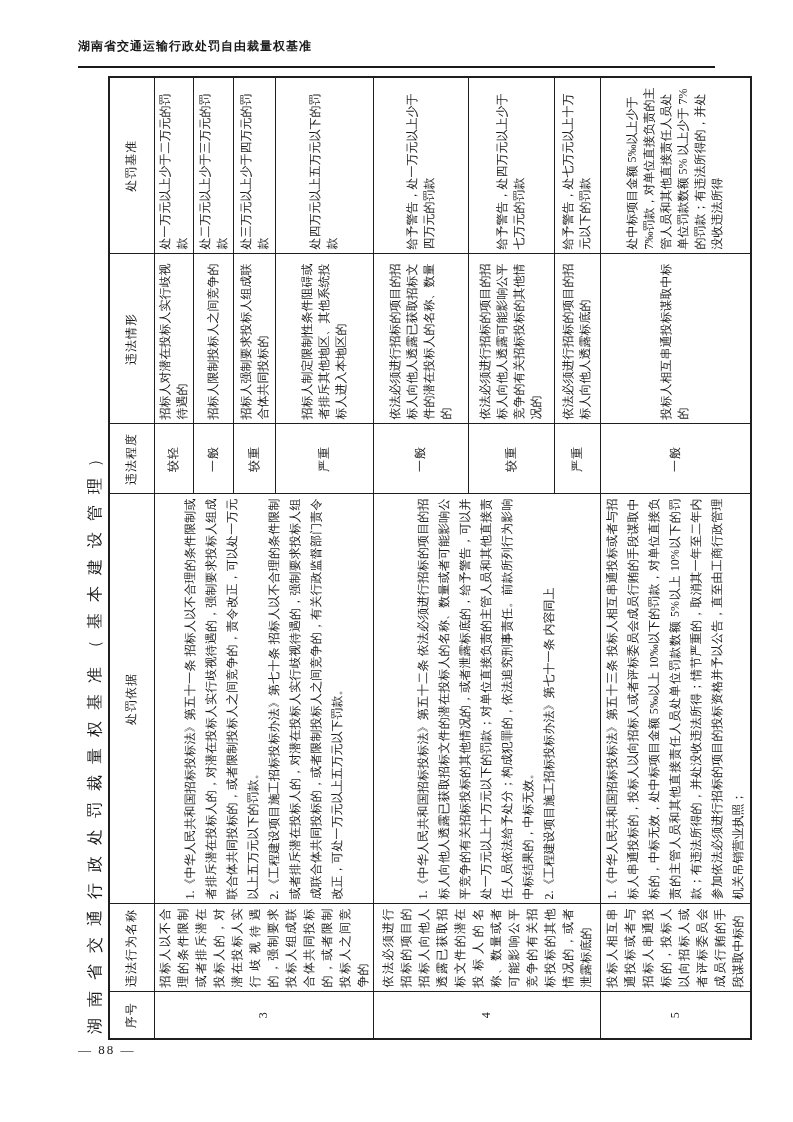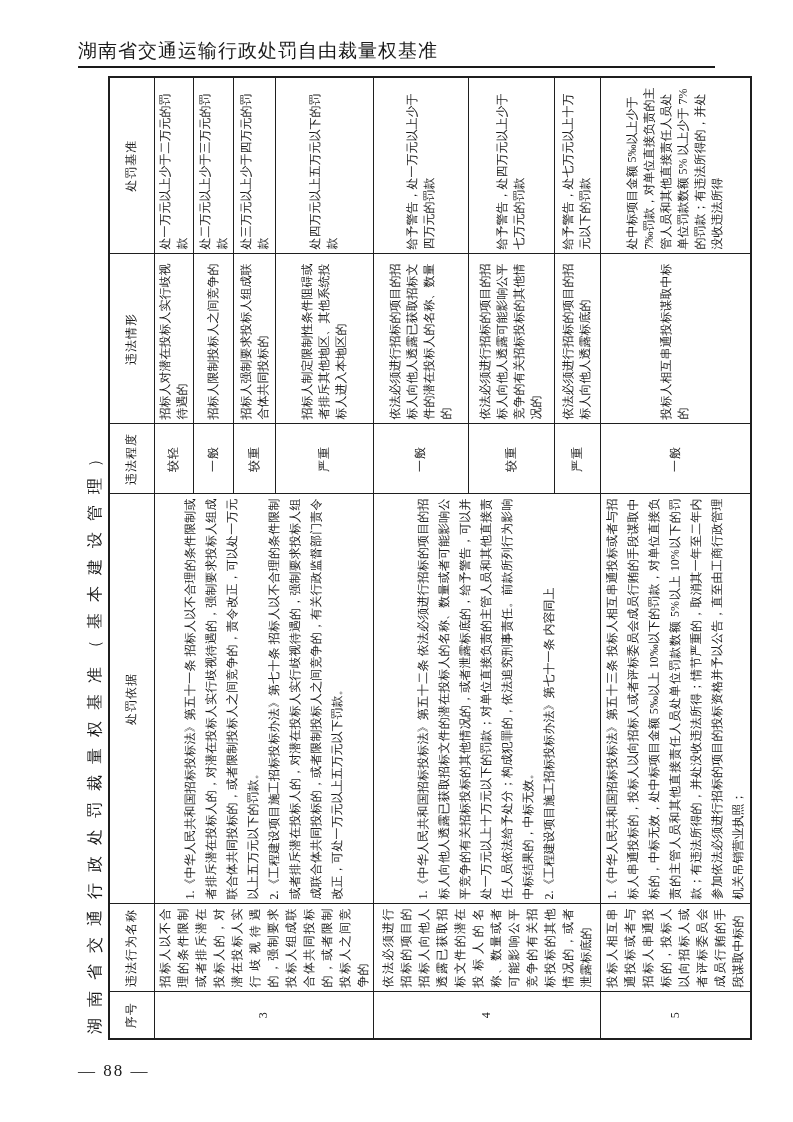--- a/index.html
+++ b/index.html
@@ -1,21 +1,21 @@
 <!DOCTYPE html>
 <html><head>
 <meta charset="utf-8">
 <style>
   html,body{margin:0;padding:0;background:#ffffff;}
   .page{position:relative;width:793px;height:1122px;background:#fff;overflow:hidden;
         font-family:"Liberation Serif","DejaVu Serif",serif;color:#1a1a1a;}
-  .doc-header{position:absolute;left:78px;top:38px;font-size:19px;font-weight:normal;
+  .doc-header{position:absolute;left:78px;top:38px;font-size:12px;font-weight:bold;
         letter-spacing:1px;white-space:nowrap;}
   .header-rule{position:absolute;left:78px;top:66px;width:637px;height:2px;background:#1a1a1a;}
-  .page-number{position:absolute;left:78px;top:1042px;font-size:17px;letter-spacing:2px;margin-top:19px;}
+  .page-number{position:absolute;left:78px;top:1042px;font-size:13px;letter-spacing:2px;}
 
   
   .rot{position:absolute;left:0;top:0;width:962px;height:628px;
        transform-origin:0 0;transform:translate(85px,1040px) rotate(-90deg);}
   .tbl-title{height:23px;line-height:20px;font-size:16px;letter-spacing:11px;
        padding-left:6px;white-space:nowrap;}
   table.tbl{border-collapse:collapse;table-layout:fixed;width:962px;}
   table.tbl td{border:1px solid #1f1f1f;padding:1px 4px;font-size:12px;
        vertical-align:middle;overflow:hidden;}
   table.tbl{border:2px solid #1f1f1f;}

